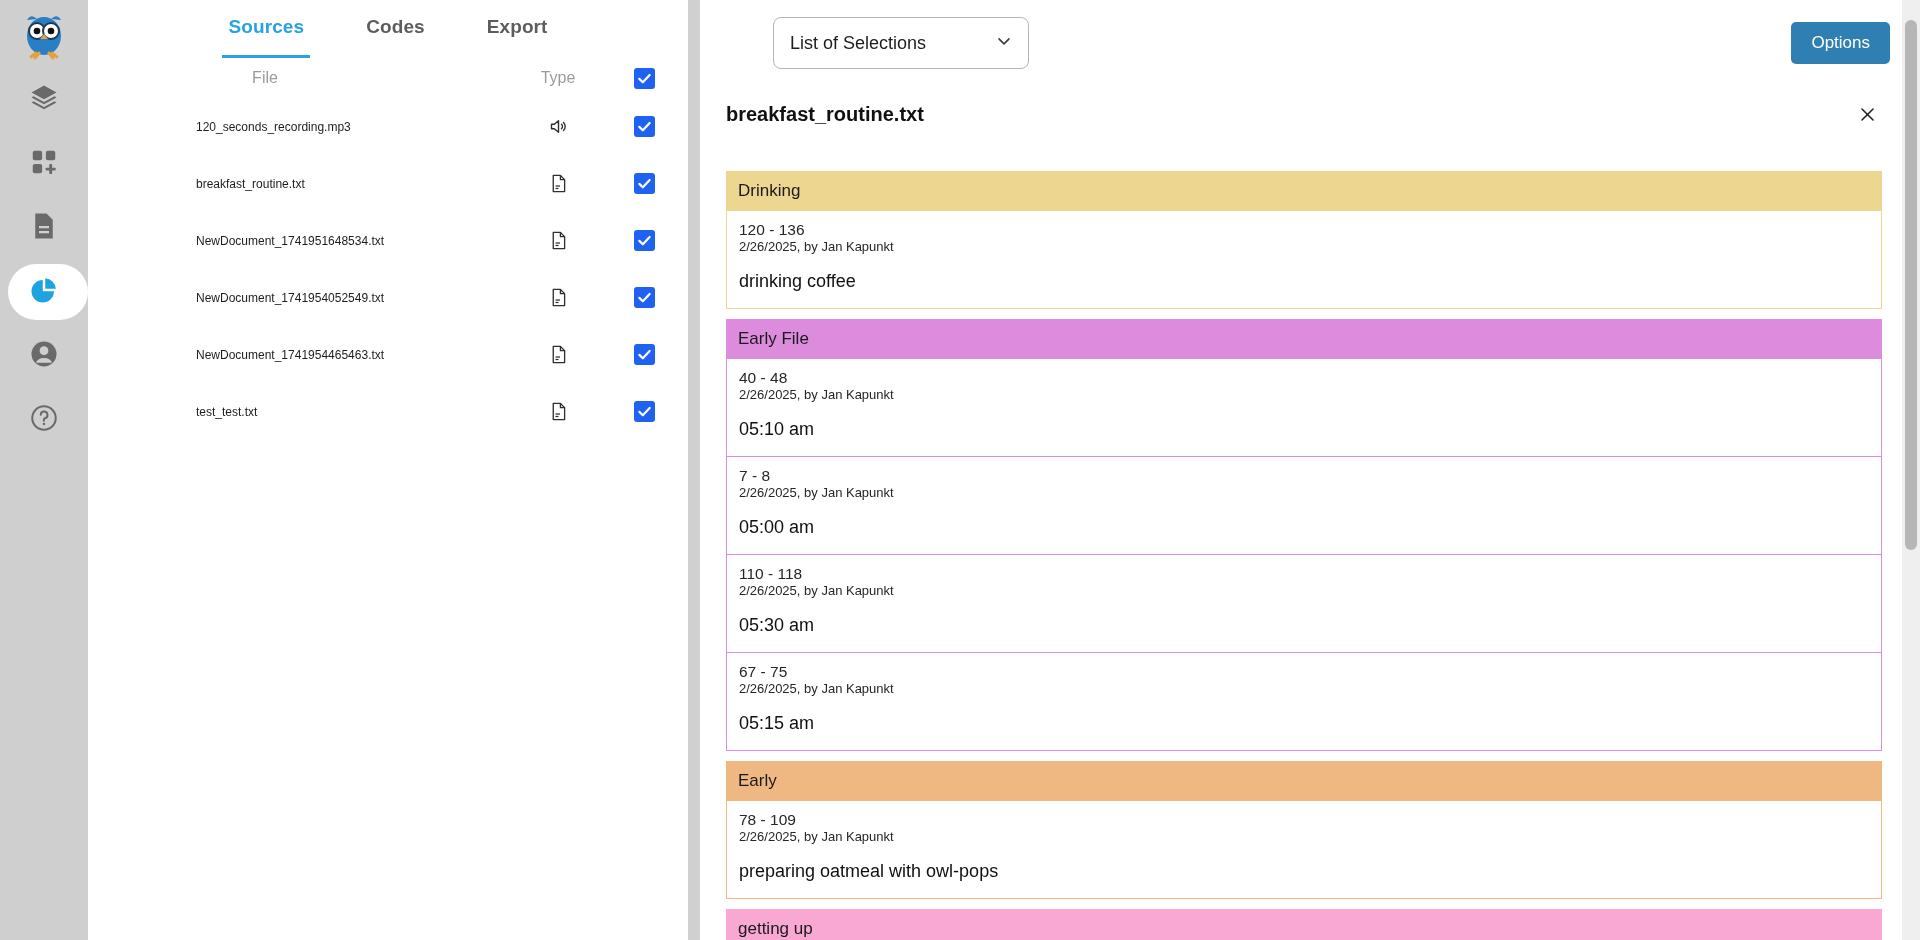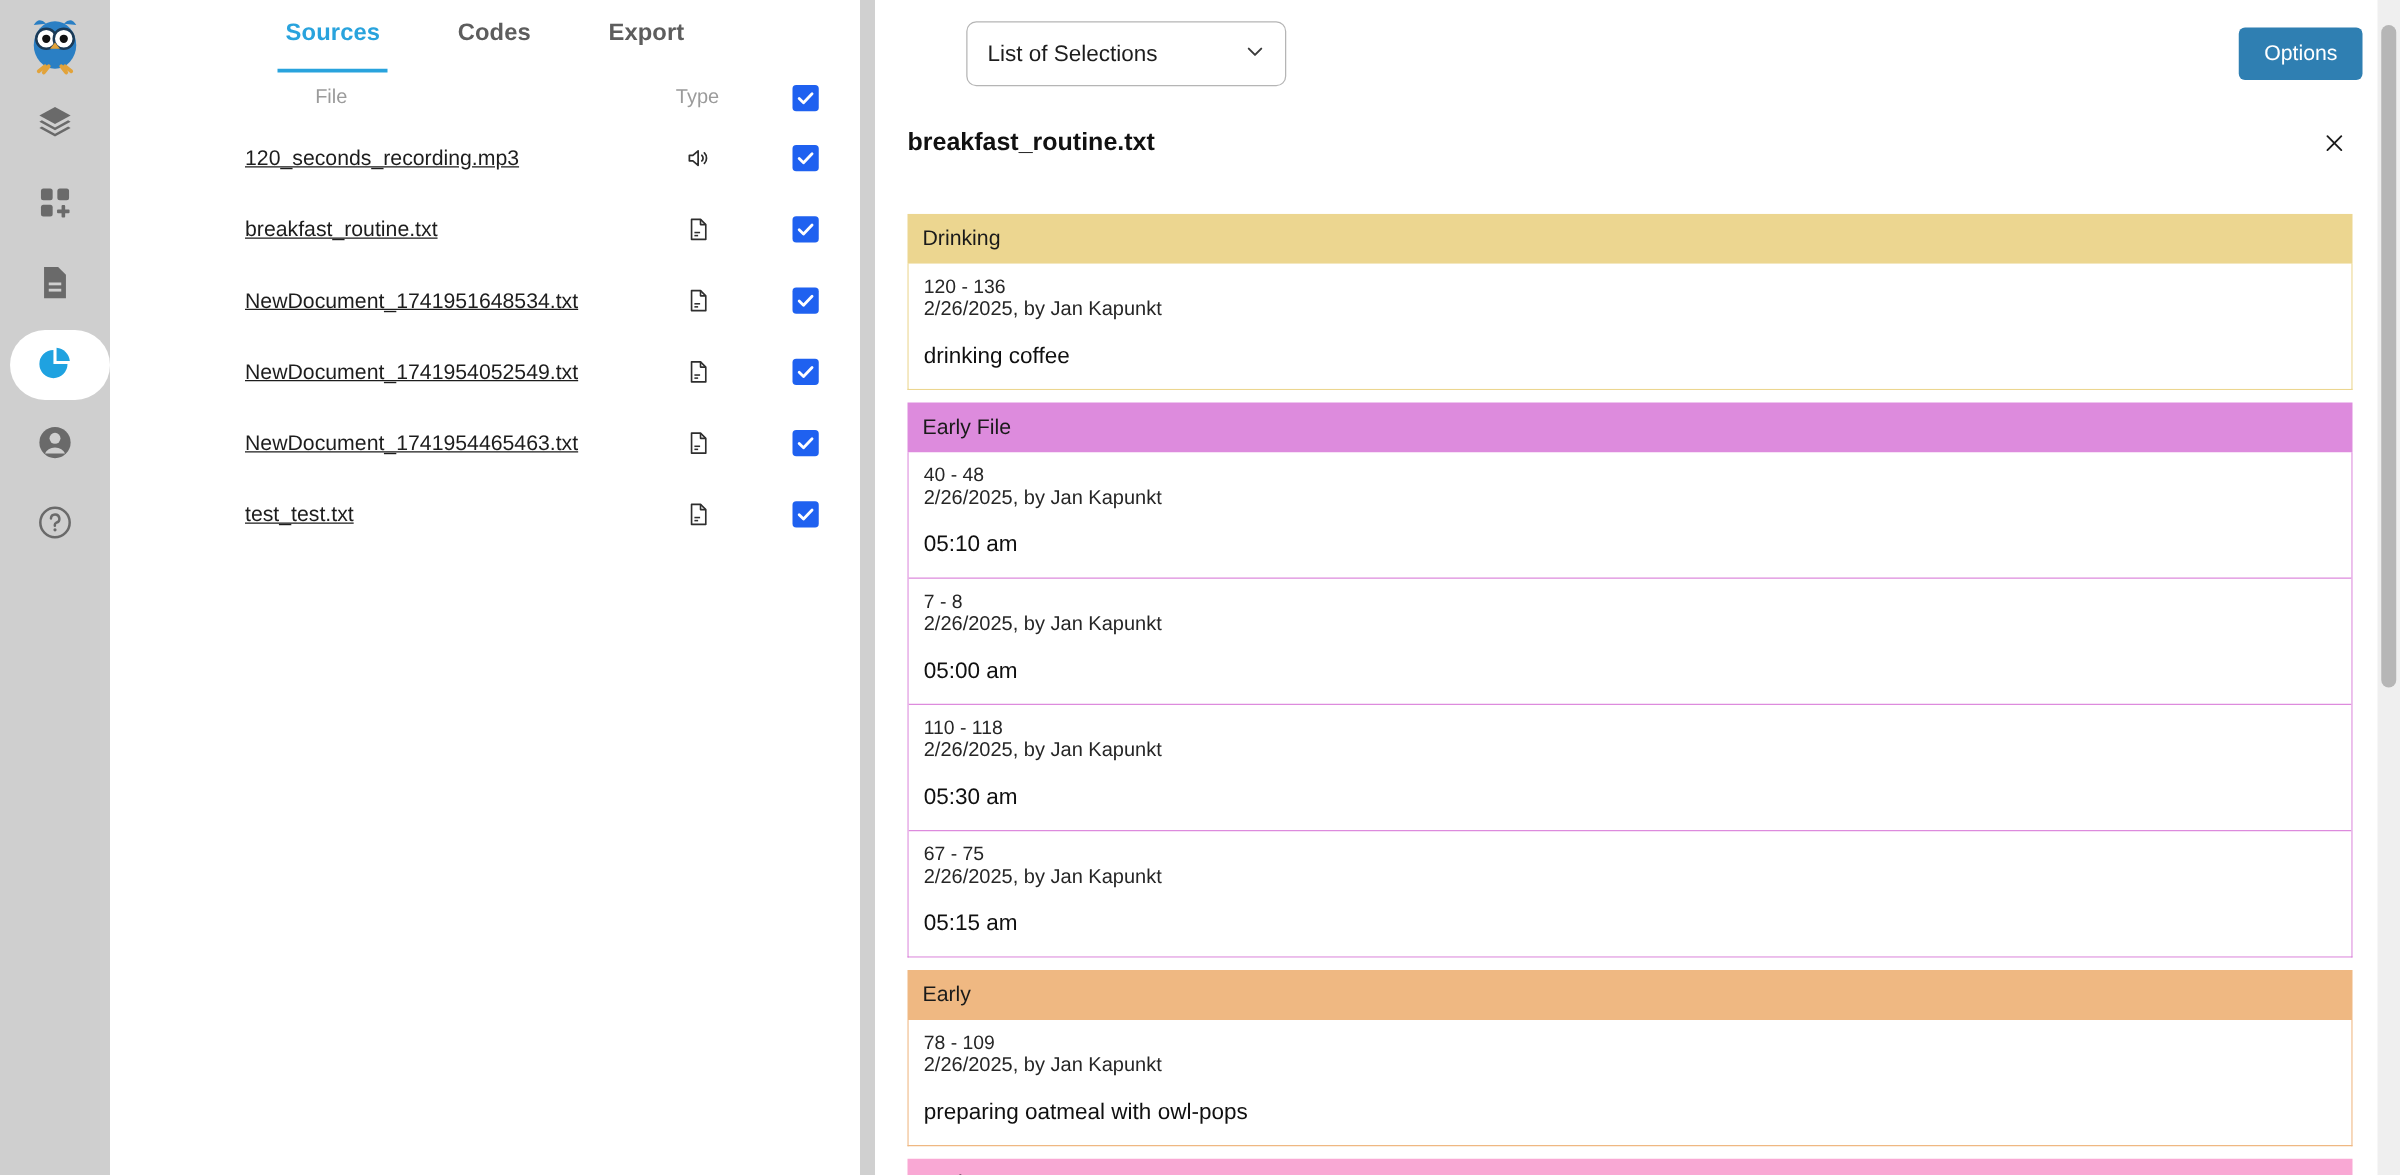--- a/index.html
+++ b/index.html
@@ -72,21 +72,21 @@
   #listhead .h-file { flex: 1; text-align: center; padding-right: 80px;}
   #listhead .h-type { width: 120px; text-align: center; }
   #listhead .h-chk  { width: 52px; display: flex; justify-content: center; }
 
   .frow {
     display: flex; align-items: center;
     height: 57px;
     padding: 0 18px 0 24px;
     cursor: pointer;
   }
-  .frow .f-name { flex: 1; font-size: 17px; color: #1d1d1d; padding-left: 84px; text-decoration: underline; }
+  .frow .f-name { flex: 1; font-size: 12px; color: #1d1d1d; padding-left: 84px; }
   .frow .f-type { width: 120px; display: flex; justify-content: center; color: #3a3a3a; }
   .frow .f-chk  { width: 52px; display: flex; justify-content: center; }
 
   .cbox {
     width: 21px; height: 21px; border-radius: 3px;
     background: #1f61f0;
     display: flex; align-items: center; justify-content: center;
     cursor: pointer;
   }
   .cbox svg { display: block; }
@@ -145,21 +145,21 @@
     font-size: 17px; color: #1a1a1a;
   }
   .segwrap { border-left: 1px solid; border-right: 1px solid; border-bottom: 1px solid; }
   .seg {
     background: #fff; padding: 10px 14px 16px 12px;
     position: relative;
   }
   .seg + .seg { border-top: 1px solid; }
   .segtop { display: flex; justify-content: space-between; align-items: baseline; flex-direction: column; }
   .segrange { font-size: 15.5px; color: #262626; }
-  .segmeta  { font-size: 16px; color: #262626; }
+  .segmeta  { font-size: 13px; color: #262626; }
   .segtext  { font-size: 18px; color: #101010; margin-top: 17px; }
 
   
   #vscroll {
     position: absolute; right: 0; top: 0; width: 18px; height: 940px;
     background: #efefef;
   }
   #vthumb {
     position: absolute; left: 3px; width: 12px;
     background: #b6b6b6; border-radius: 6px;

